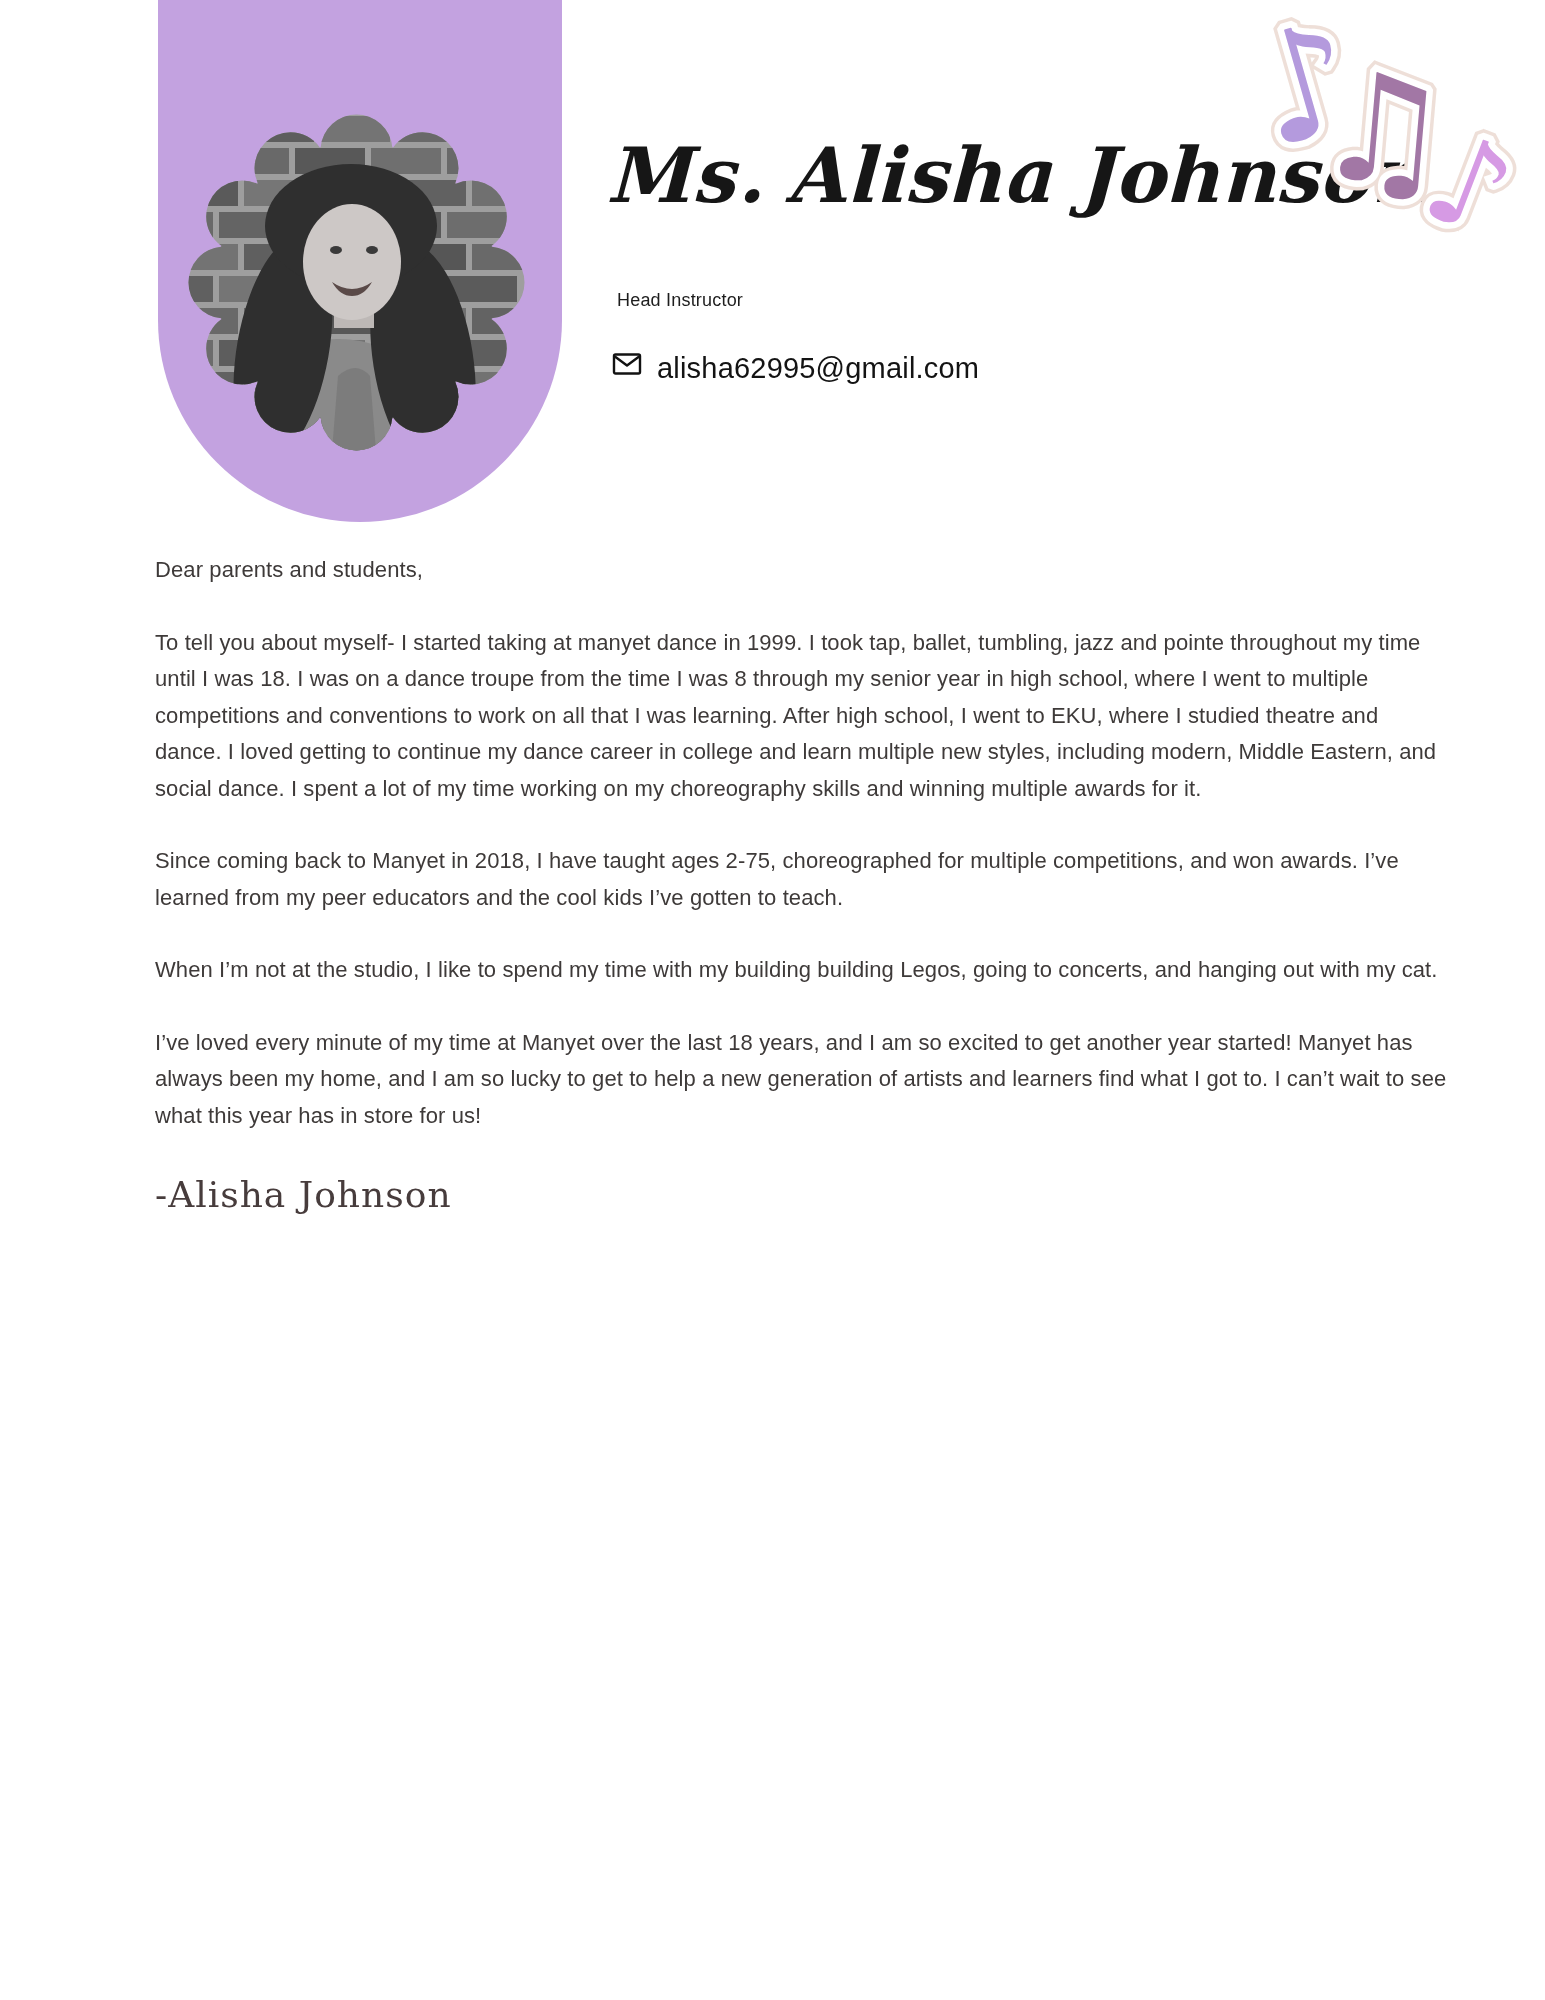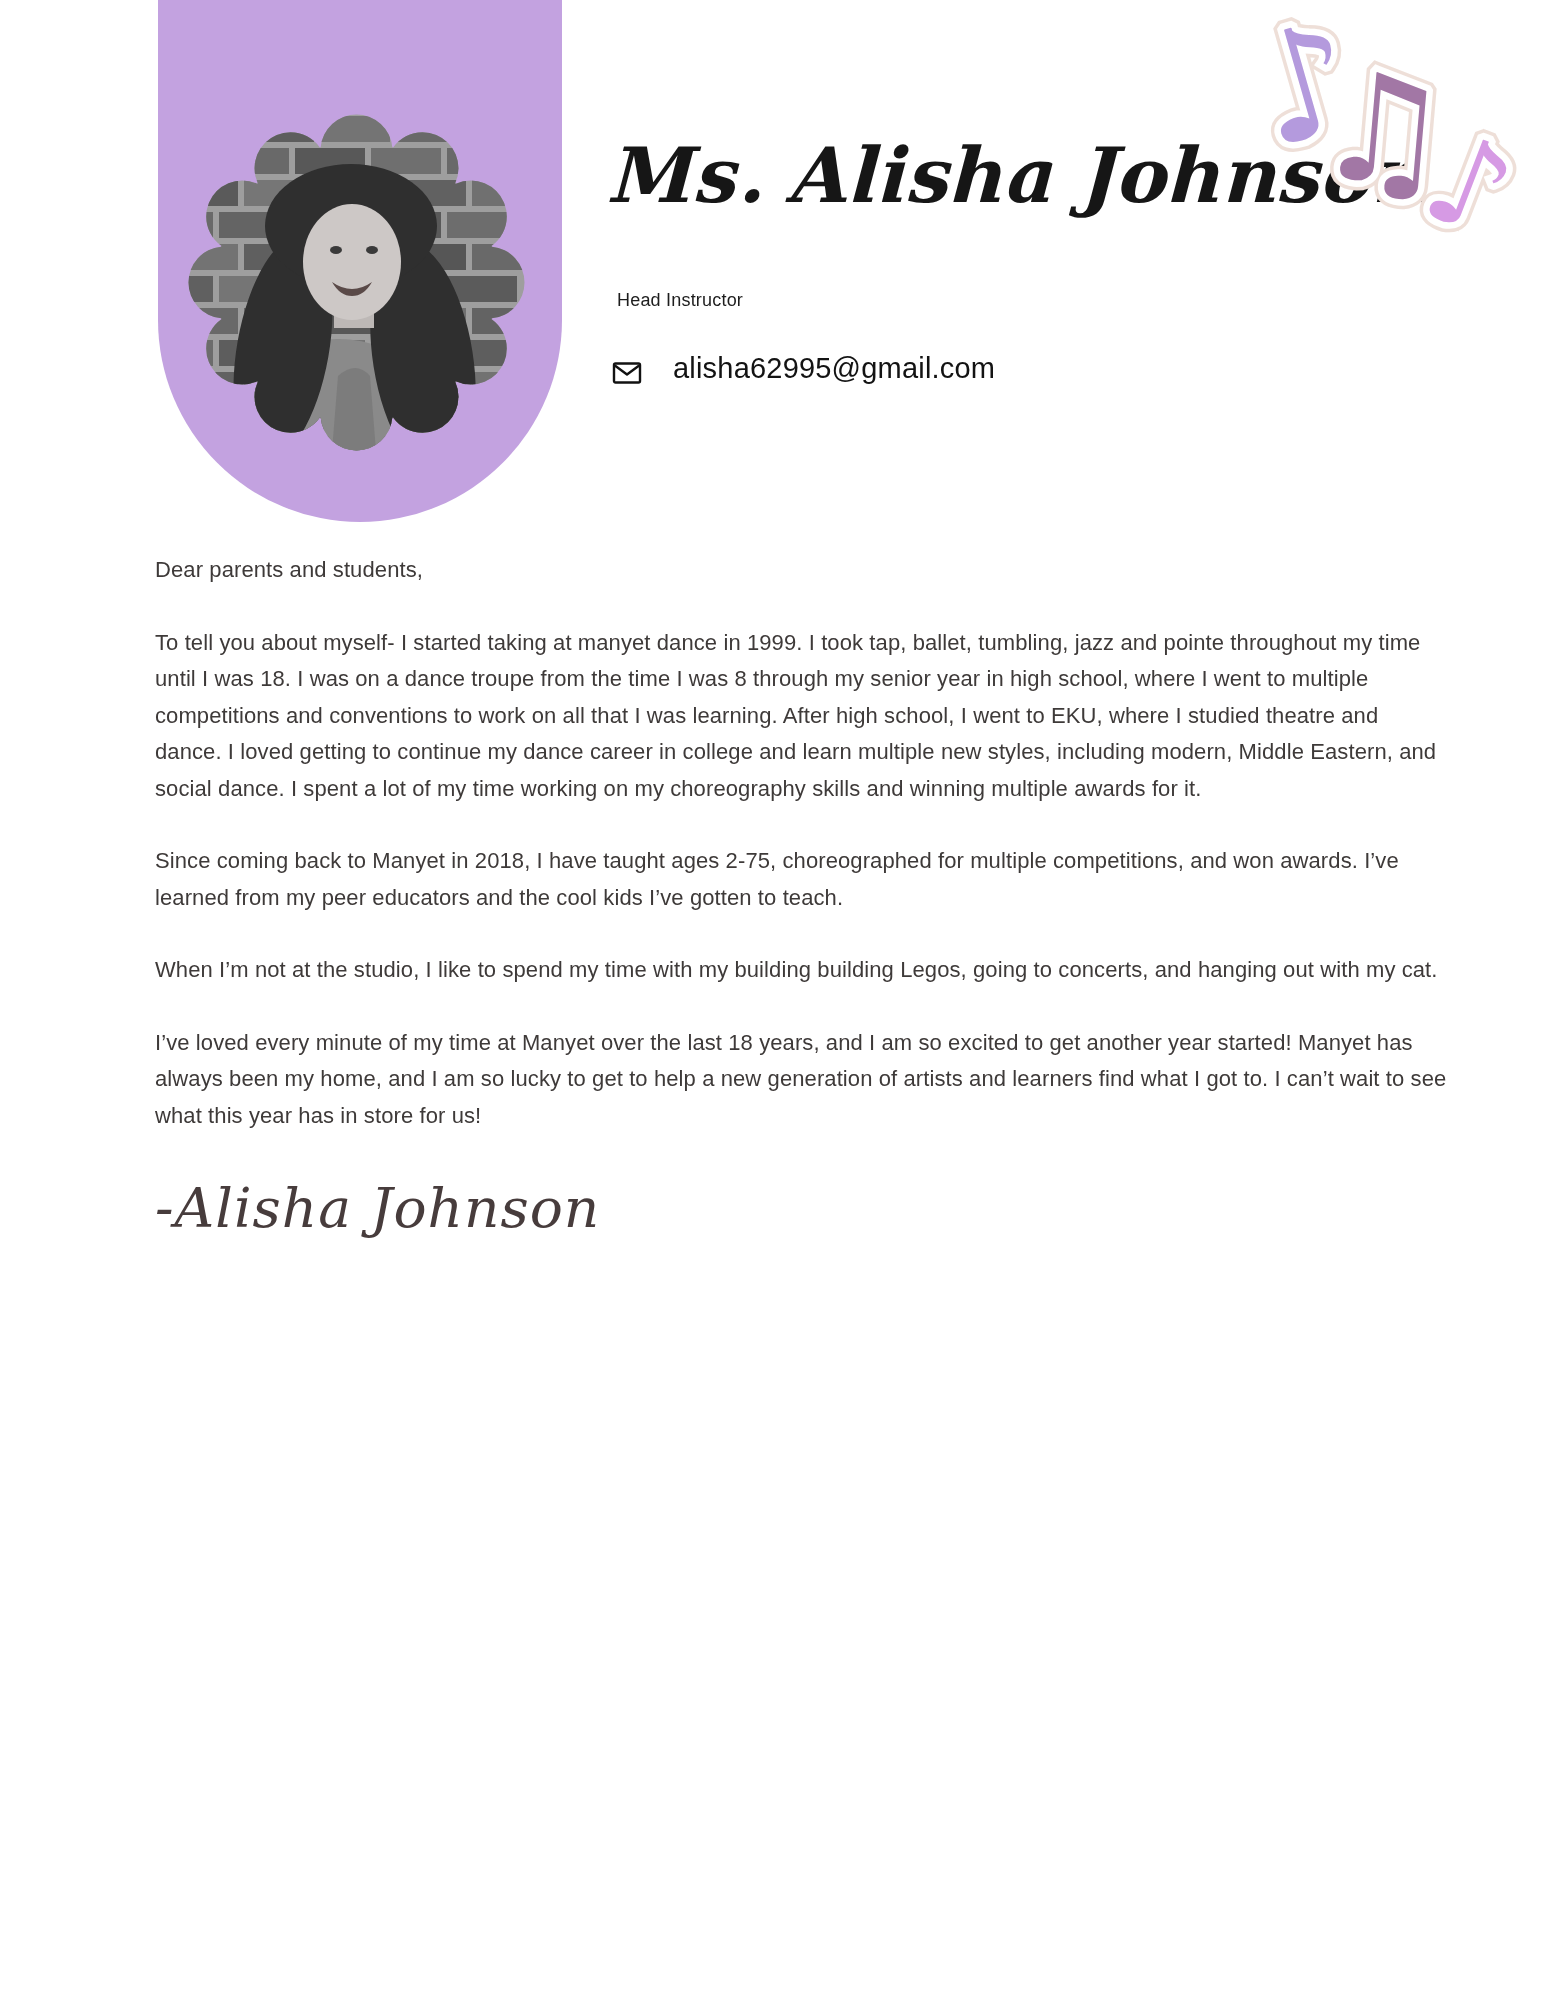--- a/index.html
+++ b/index.html
@@ -23,21 +23,21 @@
     font-family:"DejaVu Serif",serif;font-style:italic;font-weight:bold;
     font-size:76px;line-height:1.25;color:#161616;white-space:nowrap;
     transform:skewX(-4deg);transform-origin:left bottom;
   }
   .role{
     position:absolute;left:617px;top:290px;
     font-size:18px;color:#1d1d1d;letter-spacing:.2px;
   }
   .email-row{
     position:absolute;left:612px;top:352px;
-    display:flex;align-items:flex-end;gap:31px;
+    display:flex;align-items:flex-start;gap:15px;
   }
   .email-row svg{display:block;}
   .email-text{font-size:29px;color:#131313;letter-spacing:.2px;}
 
   
   .notes{position:absolute;left:1242px;top:15px;width:305px;height:285px;}
   .note{position:absolute;line-height:1;font-family:"DejaVu Sans",sans-serif;}
   .note .l{position:absolute;left:0;top:0;}
   .note .beige{-webkit-text-stroke:20px #eedfd8;color:#eedfd8;}
   .note .white{-webkit-text-stroke:13px #ffffff;color:#ffffff;}
@@ -50,22 +50,22 @@
   .note3 .fillc{color:#d69ae4;}
 
   
   .letter{
     position:absolute;left:149px;top:552px;width:1292px;
     font-size:22px;line-height:36.5px;color:#3e3a39;letter-spacing:.1px;margin-left:6px;
   }
   .letter p{margin:0 0 36px 0;}
   .signature{
     margin-top:2px;
-    font-family:"DejaVu Serif",serif;font-style:italic;
-    font-size:55px;line-height:1.4;color:#473c3c;letter-spacing:1px;
+    font-family:"DejaVu Serif",serif;
+    font-size:36px;line-height:1.4;color:#473c3c;letter-spacing:1px;
   }
 </style>
 </head>
 <body>
 
 <div class="arch"></div>
 
 <div class="portrait">
   <svg width="337" height="337" viewBox="0 0 337 337">
     <defs>

